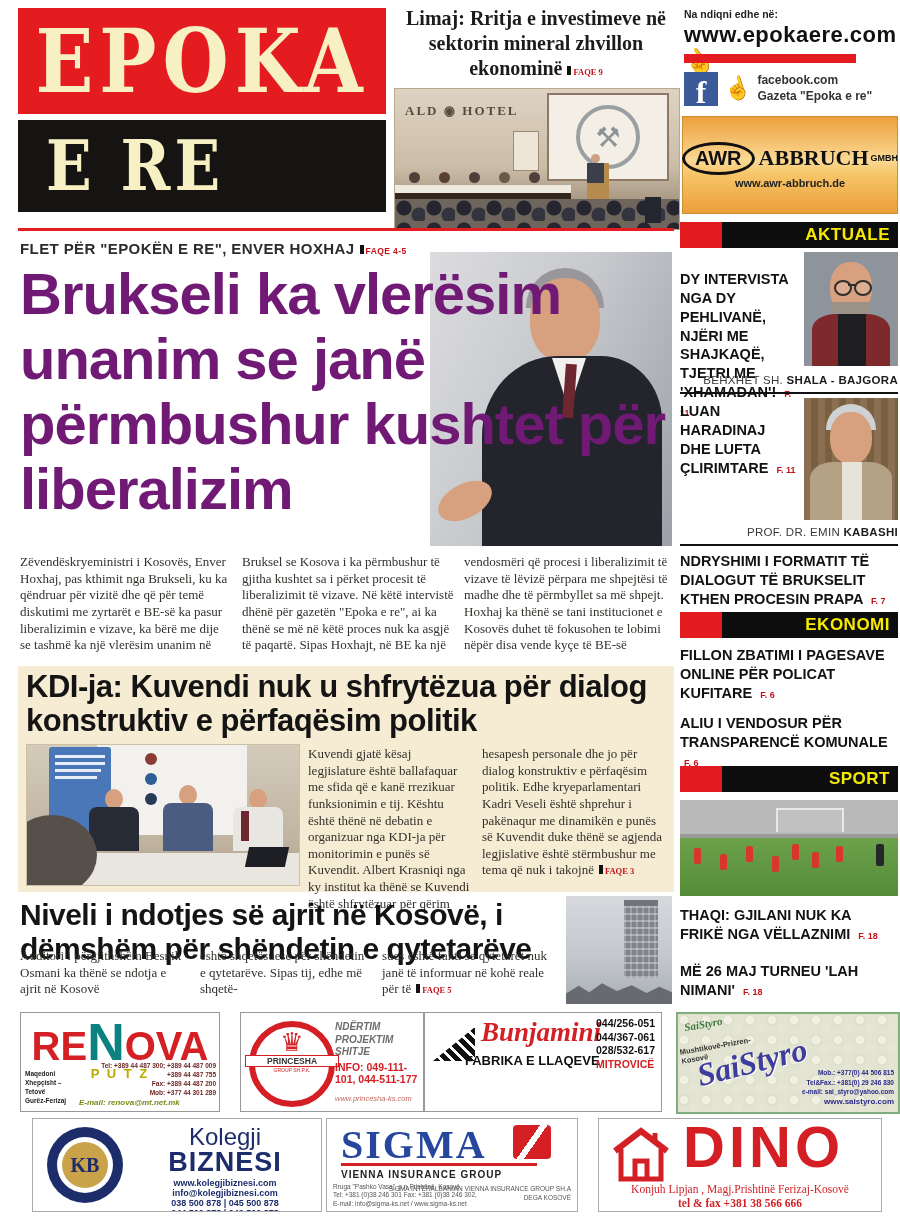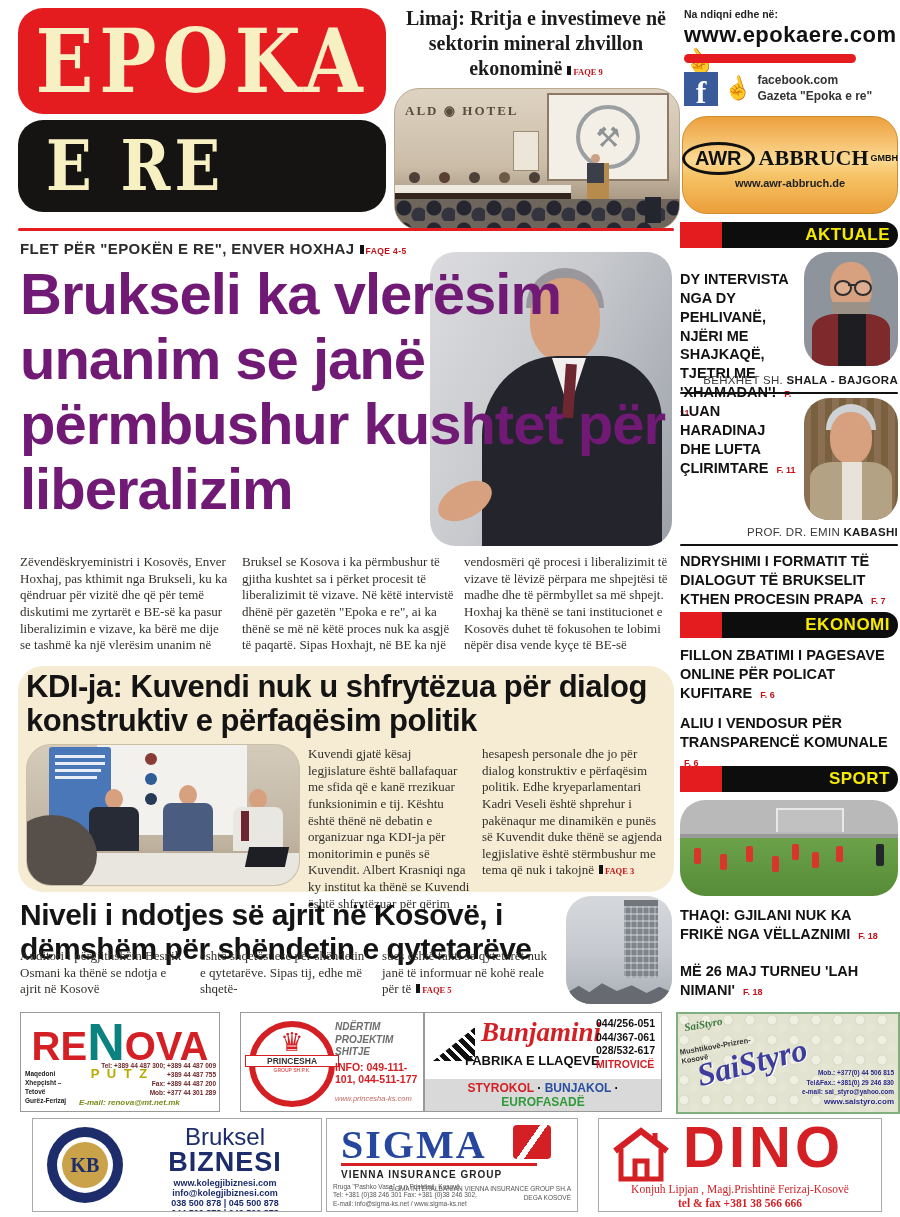--- a/index.html
+++ b/index.html
@@ -1,17 +1,17 @@
 <!DOCTYPE html>
 <html><head>
 <meta charset="utf-8">
 <style>
   html,body{margin:0;padding:0;background:#e9e9e9;}
   .page{position:relative;width:900px;height:1217px;background:#ffffff;font-family:"Liberation Sans",sans-serif;overflow:hidden;margin:0 auto;}
-  .abs{position:absolute;border-radius:25px;}
+  .abs{position:absolute;}
   
   .mastred{background:#e41b1f;display:flex;align-items:center;justify-content:center;}
   .mastred span{font-family:"DejaVu Serif",serif;font-weight:bold;font-size:76px;color:#f7f0c2;letter-spacing:6px;transform:scaleY(1.15);}
   .mastblack{background:#151412;display:flex;align-items:center;}
   .mastblack .t2{font-family:"DejaVu Serif",serif;font-weight:bold;font-size:60px;color:#f7f0c2;letter-spacing:4px;margin-left:28px;transform:scaleY(1.15);}
   .mastinfo{margin-left:auto;margin-right:10px;color:#fff;font-size:11.5px;font-weight:bold;line-height:1.75;}
   .mastinfo .yel{color:#f5e43a;}
   
   .limaj{font-family:"Liberation Serif",serif;font-weight:bold;font-size:20px;line-height:1.25;text-align:center;color:#1c1c1c;}
   .ptag{font-size:8.5px;font-weight:bold;color:#c41218;white-space:nowrap;}
@@ -305,27 +305,20 @@
   <div class="ad" style="left:424px;top:1012px;width:236px;height:98px;">
     <div style="position:absolute;left:8px;top:14px;width:42px;height:34px;background:repeating-linear-gradient(45deg,#111 0 5px,#fff 5px 8px);clip-path:polygon(0 100%,100% 0,100% 100%);"></div>
     <div style="position:absolute;left:56px;top:4px;font-family:'Liberation Serif',serif;font-style:italic;font-weight:bold;font-size:27px;color:#d41f24;">Bunjamini</div>
     <div style="position:absolute;left:40px;top:40px;font-size:13px;font-weight:bold;color:#111;">FABRIKA E LLAQEVE</div>
     <div style="position:absolute;right:6px;top:4px;text-align:left;font-size:10.5px;font-weight:bold;color:#111;line-height:1.3;">
       <div>044/256-051</div>
       <div>044/367-061</div>
       <div>028/532-617</div>
       <div style="color:#d41f24;">MITROVICË</div>
     </div>
-    <div class="bunprod" style="position:absolute;left:0;bottom:0;width:100%;">
-      <span style="color:#d41f24;">STYROKOL</span>
-      <span>·</span>
-      <span style="color:#2a4fa0;">BUNJAKOL</span>
-      <span>·</span>
-      <span style="color:#2f9a3a;">EUROFASADË</span>
-    </div>
   </div>
 
   <div class="ad" style="left:676px;top:1012px;width:220px;height:98px;border:2px solid #7fae7f;background:radial-gradient(circle at 6px 6px,#efefe2 4px,#d9d9c6 5px,transparent 6px),radial-gradient(circle at 16px 14px,#e6e6d4 4px,transparent 5px),#e3e3d2;background-size:22px 20px;">
     <div style="position:absolute;left:6px;top:4px;font-family:'Liberation Serif',serif;font-style:italic;font-weight:bold;font-size:11px;color:#3f7a3f;transform:rotate(-10deg);">SaiStyro</div>
     <div style="position:absolute;left:2px;top:26px;font-size:7.5px;font-weight:bold;color:#333;transform:rotate(-10deg);width:90px;">Mushtikovë-Prizren-Kosovë</div>
     <div style="position:absolute;left:18px;top:30px;font-family:'Liberation Serif',serif;font-style:italic;font-weight:bold;font-size:32px;color:#3d3d9e;transform:rotate(-14deg);text-shadow:1px 1px 0 #fff;">SaiStyro</div>
     <div style="position:absolute;right:4px;bottom:4px;text-align:right;font-size:6.5px;font-weight:bold;color:#2a2a8a;line-height:1.45;">
       <div>Mob.: +377(0) 44 506 815</div>
       <div>Tel&amp;Fax.: +381(0) 29 246 830</div>
       <div>e-mail: sai_styro@yahoo.com</div>
@@ -333,21 +326,21 @@
     </div>
   </div>
 
   <div class="ad" style="left:32px;top:1118px;width:288px;height:92px;border:1px solid #aaa;">
     <div style="position:absolute;left:14px;top:8px;width:76px;height:76px;border-radius:50%;background:#1d2d6b;display:flex;align-items:center;justify-content:center;">
       <div style="width:56px;height:56px;border-radius:50%;background:#fff;display:flex;align-items:center;justify-content:center;">
         <div style="width:46px;height:46px;border-radius:50%;background:#c9a24a;display:flex;align-items:center;justify-content:center;font-family:'Liberation Serif',serif;font-weight:bold;font-size:20px;color:#1d2d6b;">KB</div>
       </div>
     </div>
     <div style="position:absolute;left:104px;top:4px;width:176px;text-align:center;">
-      <div class="kol" style="font-size:24px;">Bruksel</div>
+      <div class="kol" style="font-size:24px;">Kolegji</div>
       <div class="kol" style="font-size:27px;font-weight:bold;letter-spacing:1px;margin-top:-4px;">BIZNESI</div>
       <div class="kol" style="font-size:9px;font-weight:bold;">www.kolegjibiznesi.com</div>
       <div class="kol" style="font-size:9px;font-weight:bold;">info@kolegjibiznesi.com</div>
       <div class="kol" style="font-size:9px;font-weight:bold;">038 500 878  |  045 500 878</div>
       <div class="kol" style="font-size:9px;font-weight:bold;">044 500 878  |  049 500 878</div>
     </div>
   </div>
 
   <div class="ad" style="left:326px;top:1118px;width:250px;height:92px;border:1px solid #aaa;">
     <div style="position:absolute;left:14px;top:2px;font-family:'Liberation Serif',serif;font-weight:bold;font-size:40px;color:#27479e;letter-spacing:2px;">SIGMA</div>

